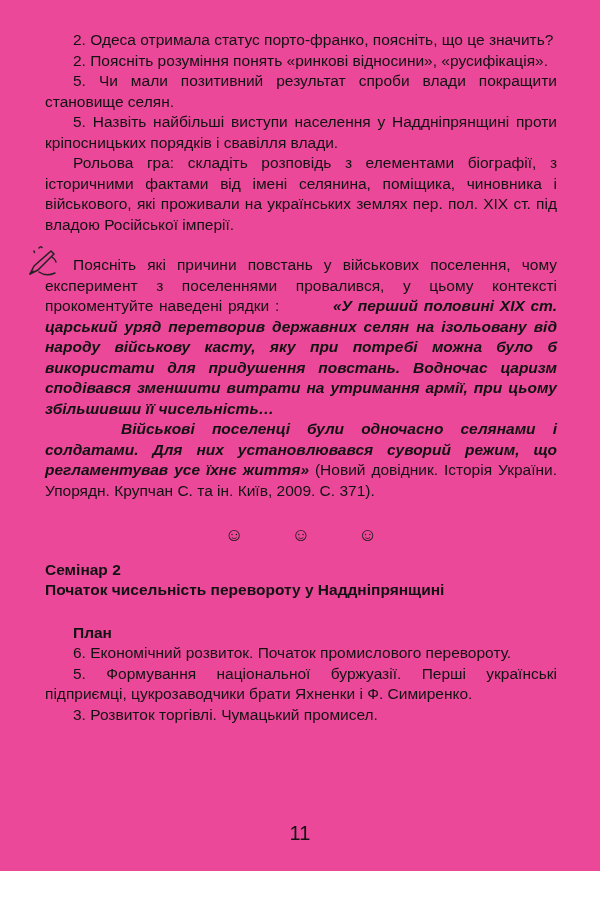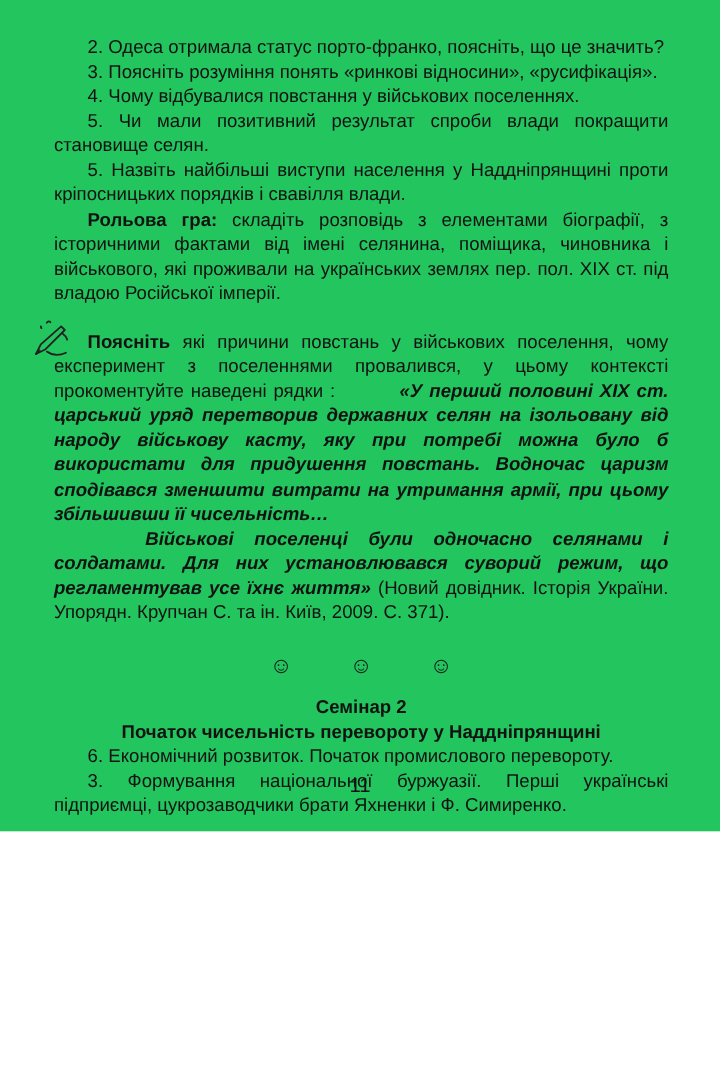--- a/index.html
+++ b/index.html
@@ -1,85 +1,83 @@
 <!DOCTYPE html>
 <html lang="uk"><head>
 <meta charset="utf-8">
 <style>
   * { margin: 0; padding: 0; box-sizing: border-box; }
   html, body { background: #ffffff; }
   .page {
     position: relative;
     width: 600px;
-    height: 693px;
+    height: 871px;
     margin: 0 auto;
-    background: #22c55e;
+    background: #ec4899;
     font-family: "Liberation Sans", sans-serif;
     font-size: 15.5px;
     line-height: 20.5px;
     color: #121212;
     overflow: hidden;
   }
   .content {
     position: absolute;
     top: 30px;
     left: 45px;
     width: 512px;
   }
   p.para {
     text-align: justify;
     text-indent: 28px;
   }
-  .b { font-weight: bold; }
+  .b { font-weight: normal; }
   .bi { font-weight: bold; font-style: italic; margin-left: 48px; }
   .task-block { position: relative; margin-top: 20px; }
   .task-icon {
     position: absolute;
     left: -20px;
     top: -10px;
     width: 38px;
     height: 34px;
   }
   .task-para { text-indent: 48px; }
   .smiley-row {
     margin-top: 24px;
     text-align: center;
     font-size: 19px;
     color: #1a1a1a;
   }
   .smiley-row span { margin: 0 21px; }
   .seminar-heading {
     margin-top: 14px;
-    text-align: center;
     font-weight: bold;
   }
   .seminar-heading .line { display: block; }
   .plan-label {
     margin-top: 22px;
     padding-left: 28px;
     font-weight: bold;
   }
   .page-number {
     position: absolute;
     bottom: 28px;
     left: 0;
     right: 0;
     text-align: center;
-    font-size: 17px;
+    font-size: 20px;
   }
 </style>
 </head>
 <body>
 
 <div class="page">
   <div class="content">
 
     <p class="para">2. Одеса отримала статус порто-франко, поясніть, що це значить?</p>
-    <p class="para">3. Поясніть розуміння понять «ринкові відносини», «русифікація».</p>
-    <p class="para">4. Чому відбувалися повстання у військових поселеннях.</p>
+    <p class="para">2. Поясніть розуміння понять «ринкові відносини», «русифікація».</p>
     <p class="para">5. Чи мали позитивний результат спроби влади покращити становище селян.</p>
     <p class="para">5. Назвіть найбільші виступи населення у Наддніпрянщині проти кріпосницьких порядків і свавілля влади.</p>
 
     <p class="para"><span class="b">Рольова гра:</span><span> складіть розповідь з елементами біографії, з історичними фактами від імені селянина, поміщика, чиновника і військового, які проживали на українських землях пер. пол. XIX ст. під владою Російської імперії.</span></p>
 
     <div class="task-block">
       <span class="task-icon">
         <svg width="38" height="34" viewBox="0 0 38 34" xmlns="http://www.w3.org/2000/svg">
           <g fill="none" stroke="#222222" stroke-width="1.5" stroke-linecap="round" stroke-linejoin="round">
             <path d="M14 3 q1.5 -2 3 -0.5"></path>
@@ -99,20 +97,22 @@
       <span>☺</span>
       <span>☺</span>
       <span>☺</span>
     </div>
 
     <div class="seminar-heading">
       <span class="line">Семінар 2</span>
       <span class="line">Початок чисельність перевороту у Наддніпрянщині</span>
     </div>
 
+    <p class="plan-label">План</p>
 
     <p class="para">6. Економічний розвиток. Початок промислового перевороту.</p>
-    <p class="para">3. Формування національної буржуазії. Перші українські підприємці, цукрозаводчики брати Яхненки і Ф. Симиренко.</p>
+    <p class="para">5. Формування національної буржуазії. Перші українські підприємці, цукрозаводчики брати Яхненки і Ф. Симиренко.</p>
+    <p class="para">3. Розвиток торгівлі. Чумацький промисел.</p>
 
   </div>
 
   <div class="page-number">11</div>
 </div>
 
 </body></html>

